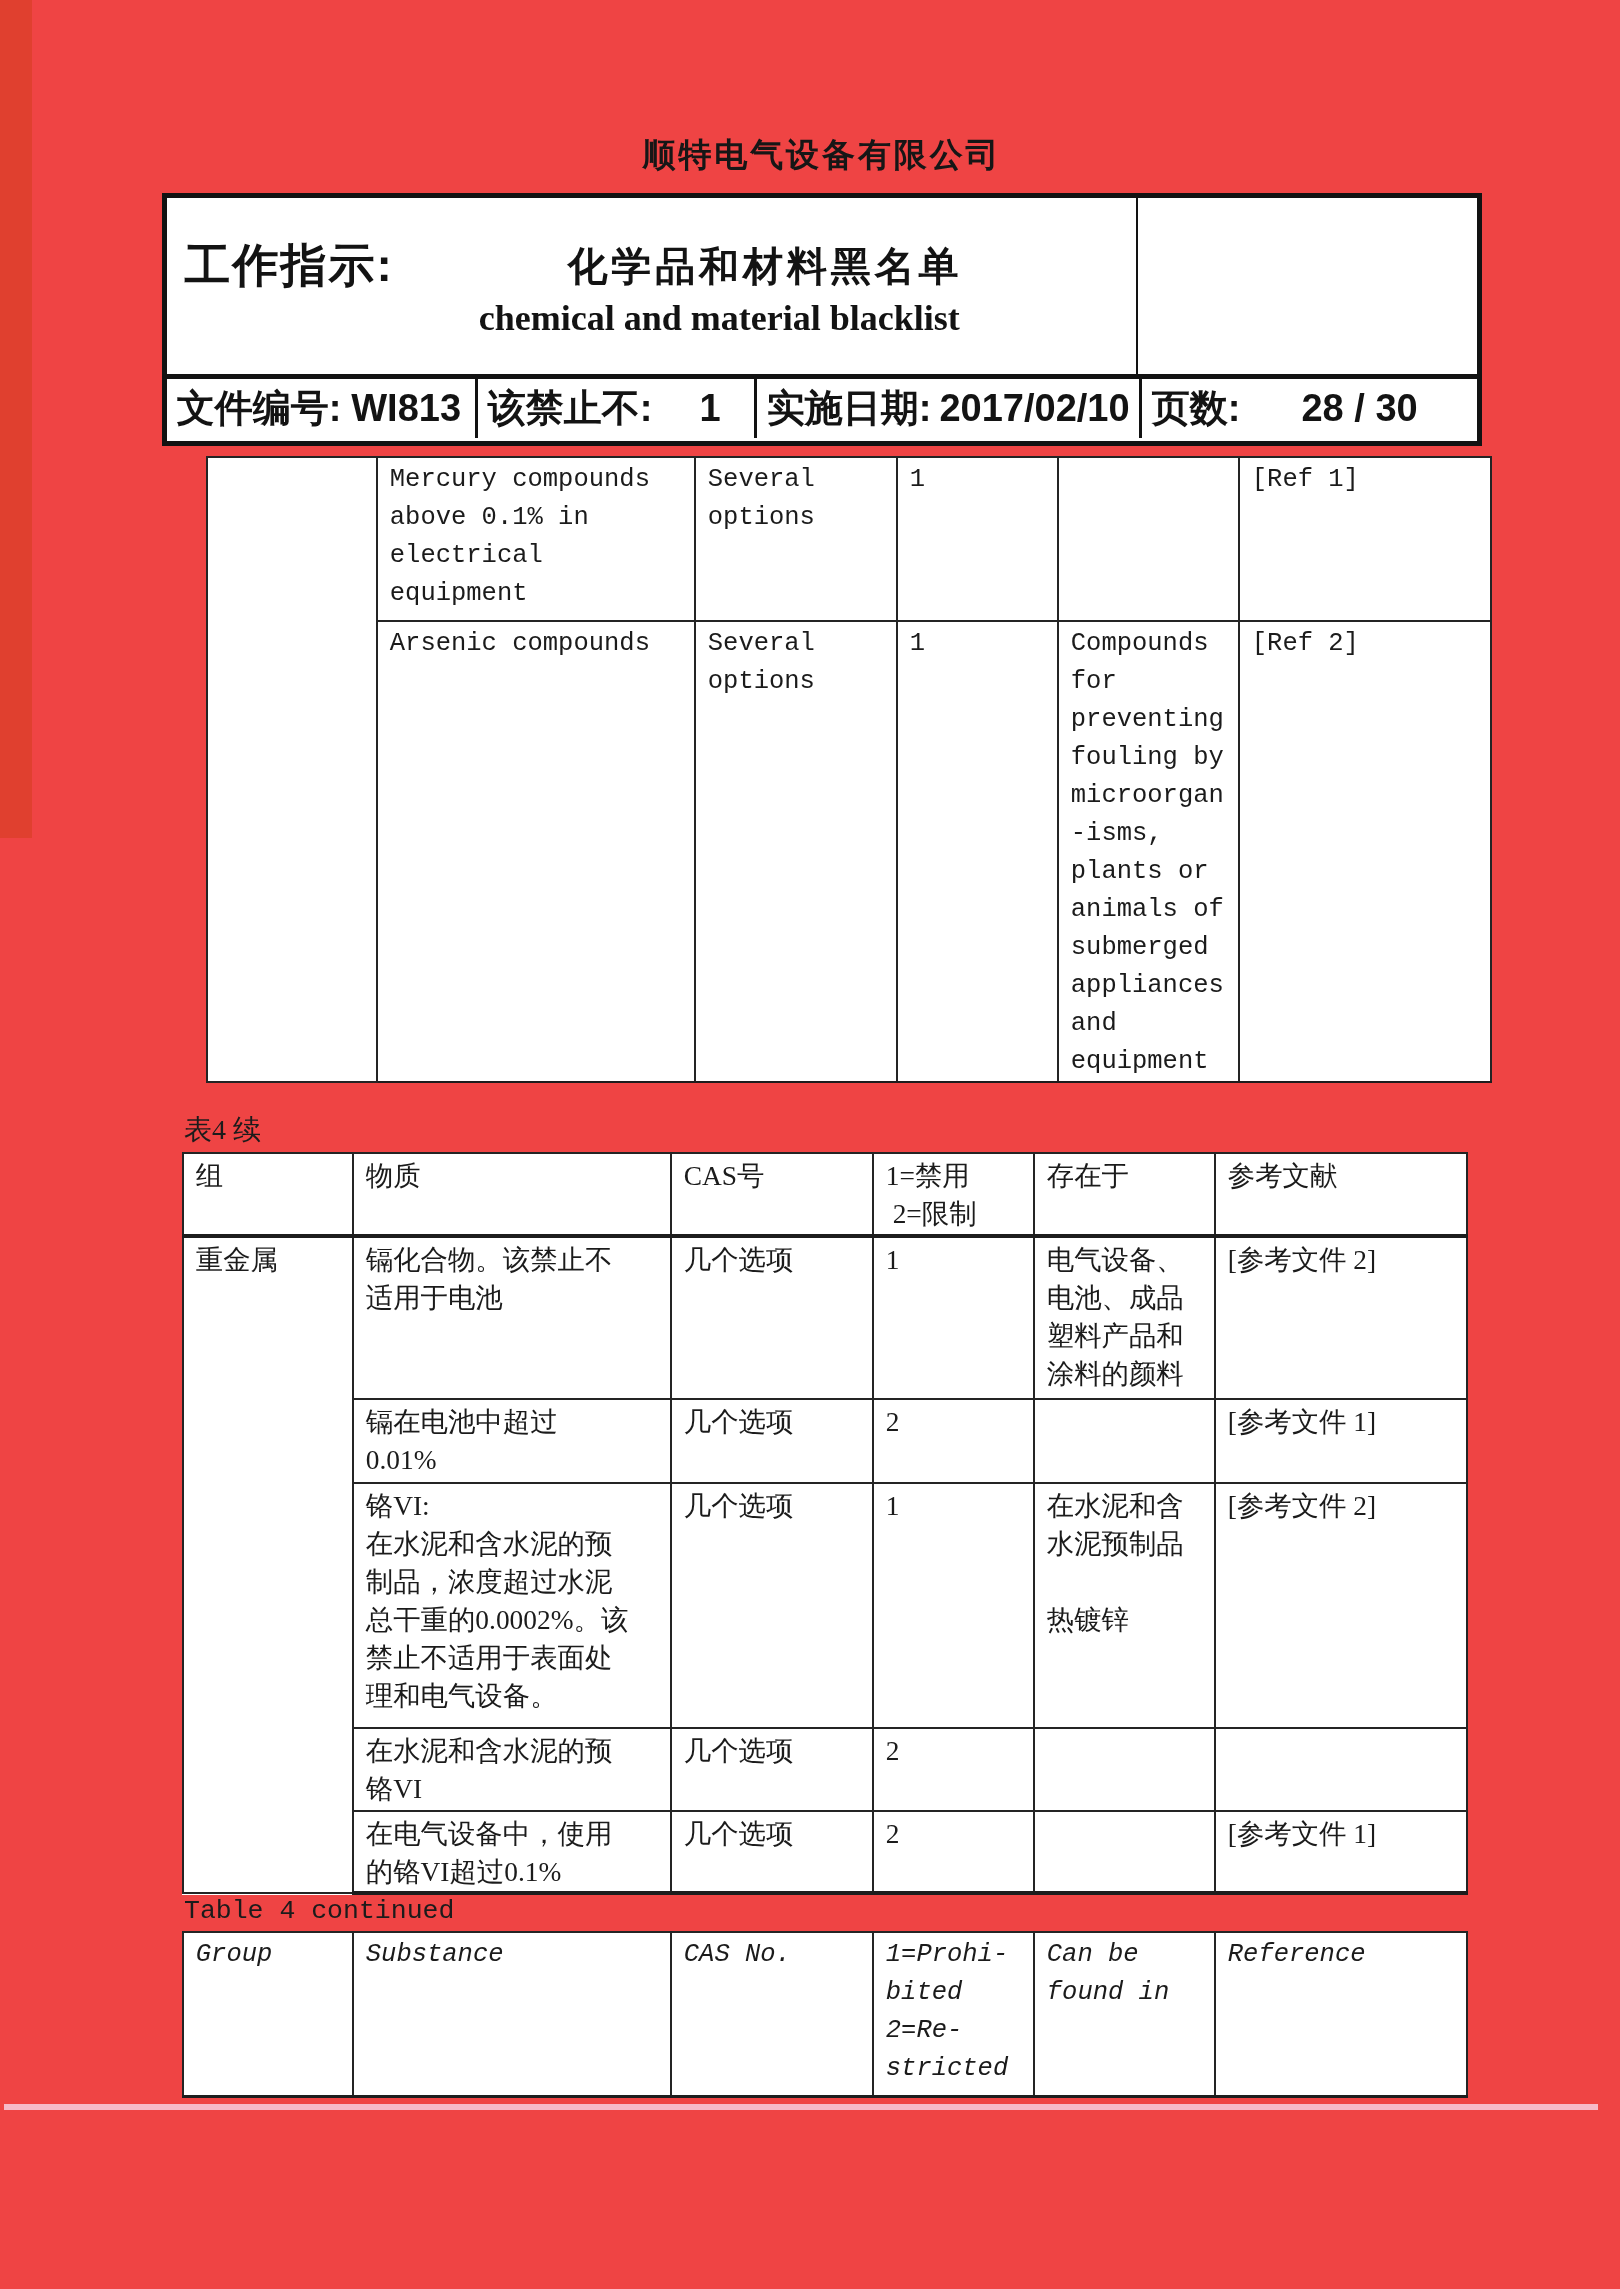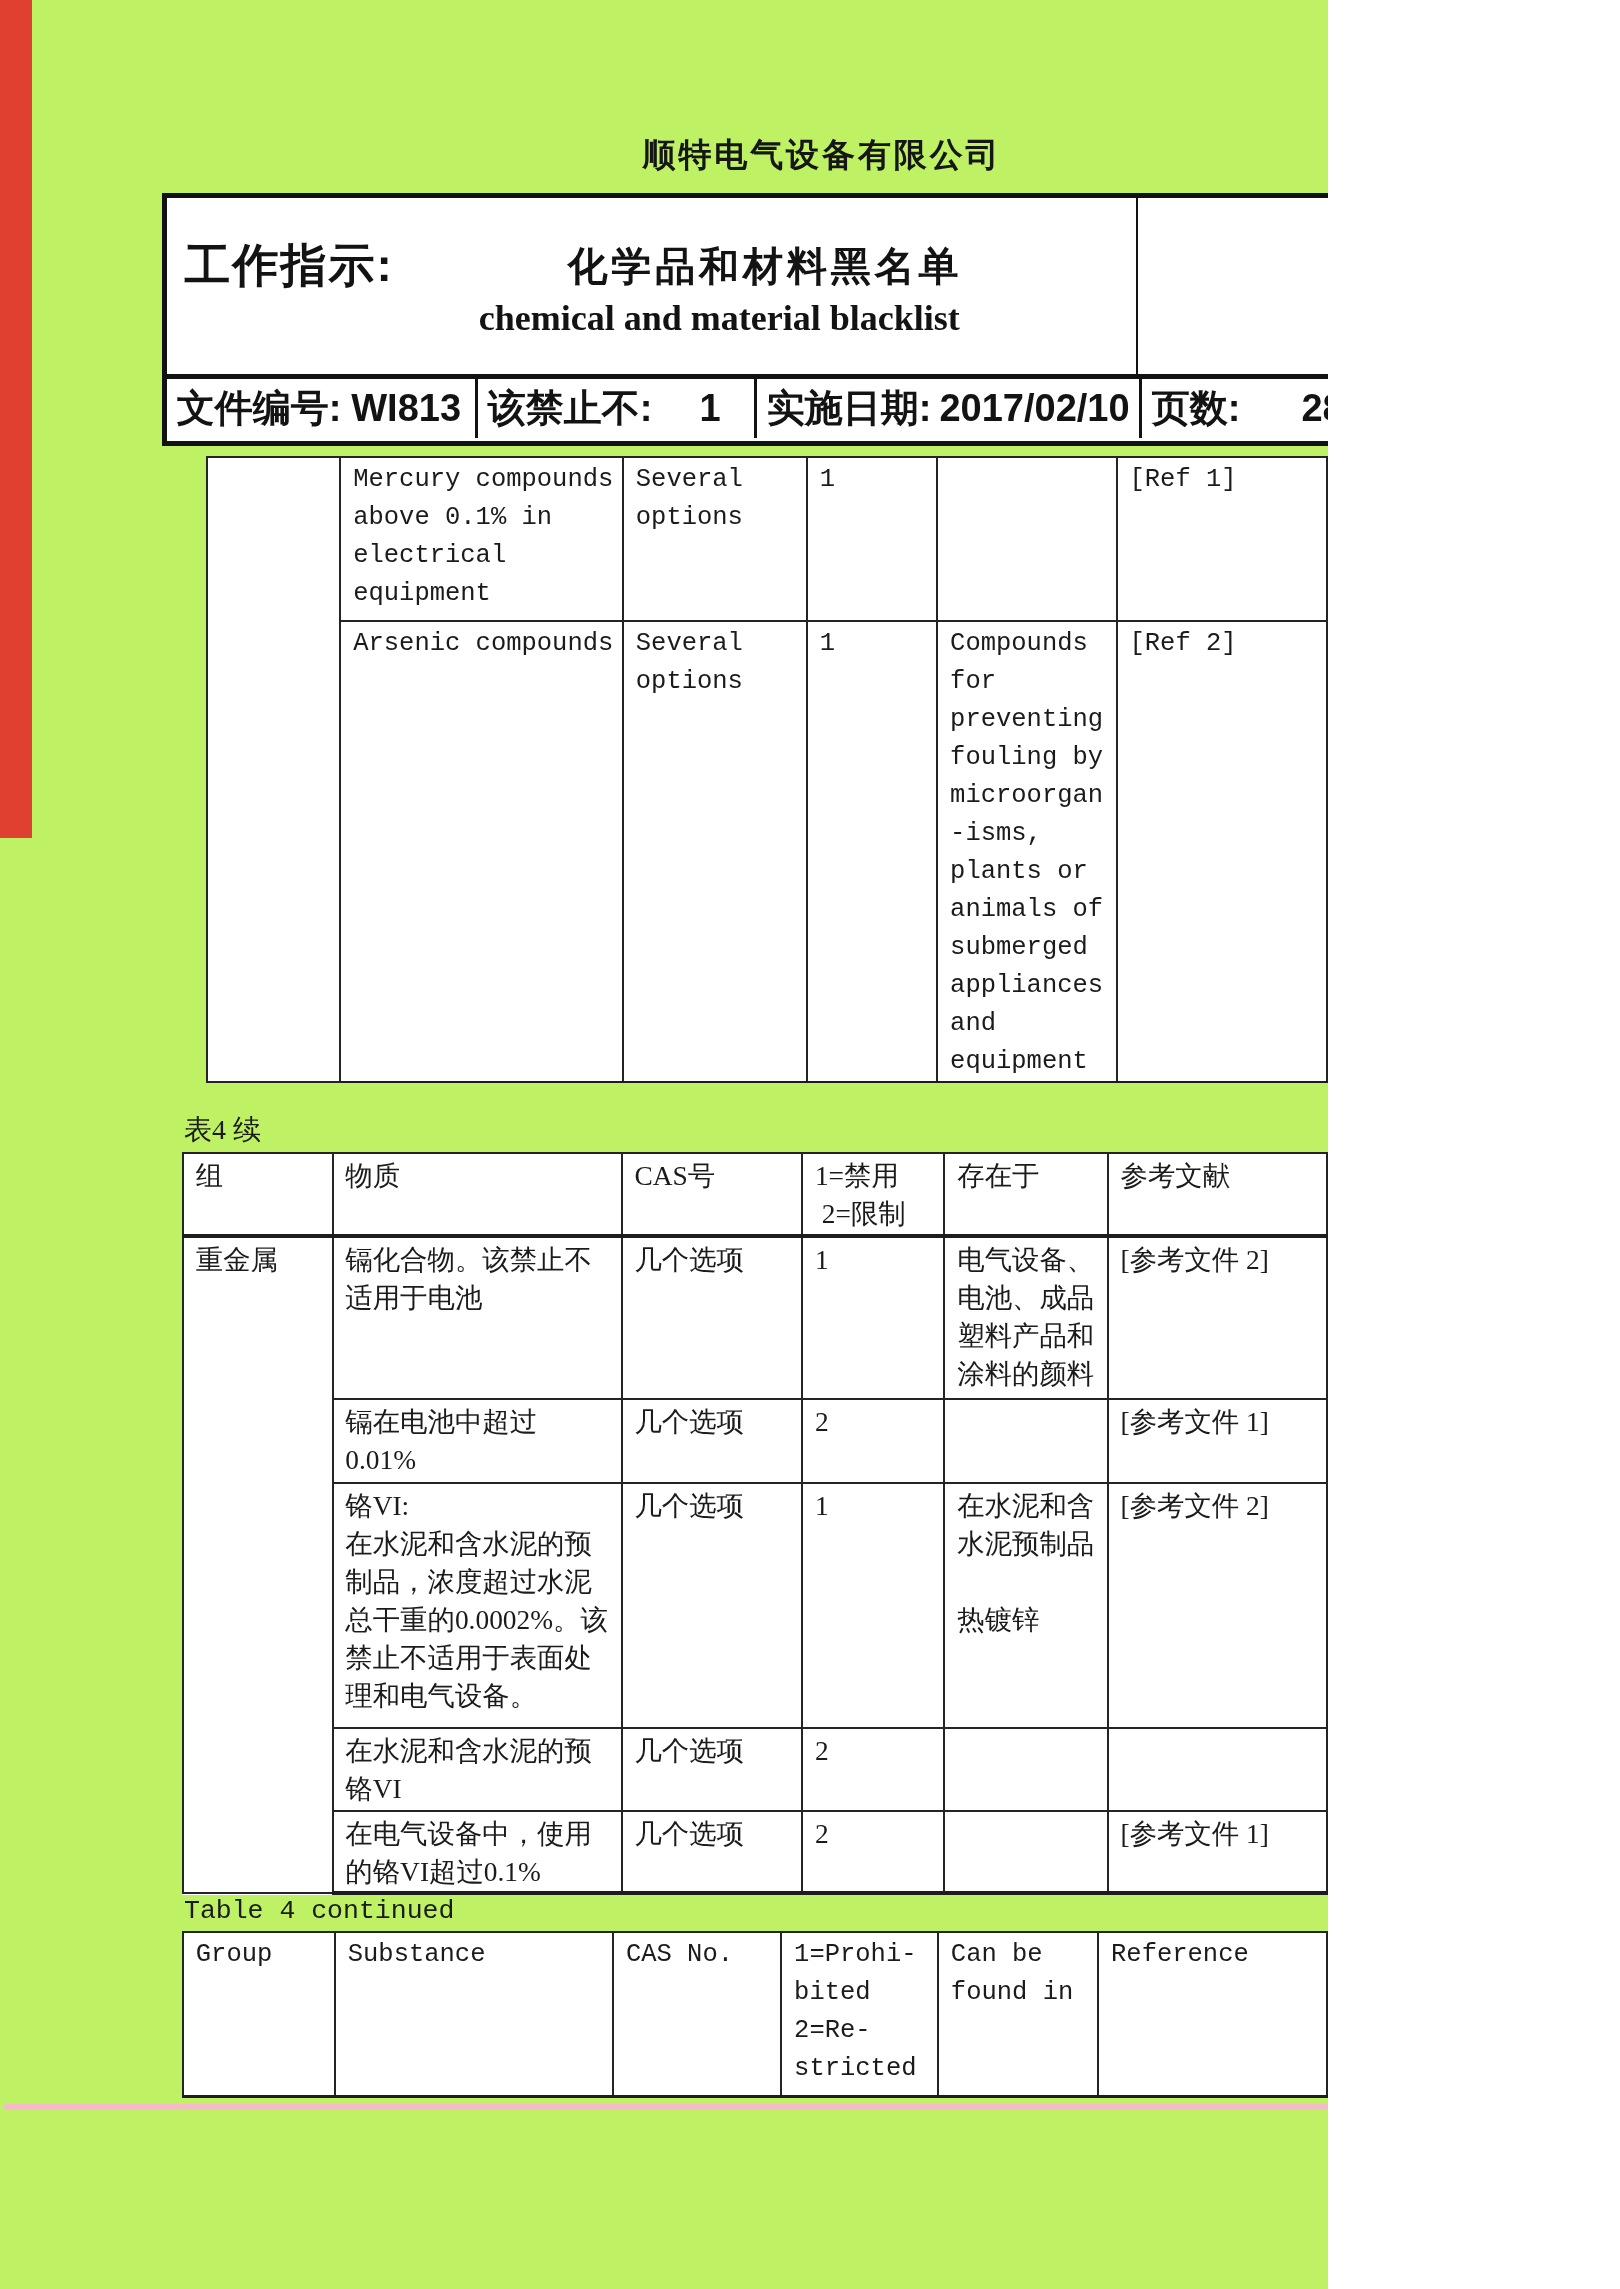--- a/index.html
+++ b/index.html
@@ -1,20 +1,20 @@
 <!DOCTYPE html>
 <html><head>
 <meta charset="utf-8">
 <style>
   html, body { margin: 0; padding: 0; background: #ffffff; }
   .page {
     position: relative;
-    width: 1328px;
+    width: 1620px;
     height: 2290px;
-    background: #bef264;
+    background: #ef4444;
     color: #1b1b1b;
     font-family: "Liberation Serif", serif;
     overflow: hidden;
   }
 
   
   .red-bar {
     position: absolute;
     left: 0; top: 0;
     width: 32px; height: 838px;
@@ -120,21 +120,21 @@
   .tbl-b { left: 182px; top: 1152px; }
   .tbl-c { left: 182px; top: 1931px; }
   .mono td {
     font-family: "Liberation Mono", monospace;
     font-size: 25.5px;
   }
   .tbl-b td { font-family: "Liberation Serif", serif; }
   .tbl-b .hdr td { border-bottom: 4.9px solid #1d1d1d; }
   .tbl-b tr.last td { border-bottom: 4.9px solid #1d1d1d; }
   .tbl-a tr.last td { border-bottom: 2.9px solid #1d1d1d; }
-  .tbl-c tr.last td { border-bottom: 3.9px solid #1d1d1d; }
+  .tbl-c tr.last td { border-bottom: 3.9px solid #1d1d1d; font-style: italic; }
 
   .caption {
     position: absolute;
     left: 184px;
     font-size: 28px;
     color: #1b1b1b;
   }
   .caption-zh { top: 1111px; font-family: "Liberation Serif", serif; }
   .caption-en { top: 1896px; font-family: "Liberation Mono", monospace; font-size: 26.5px; }
 </style>

